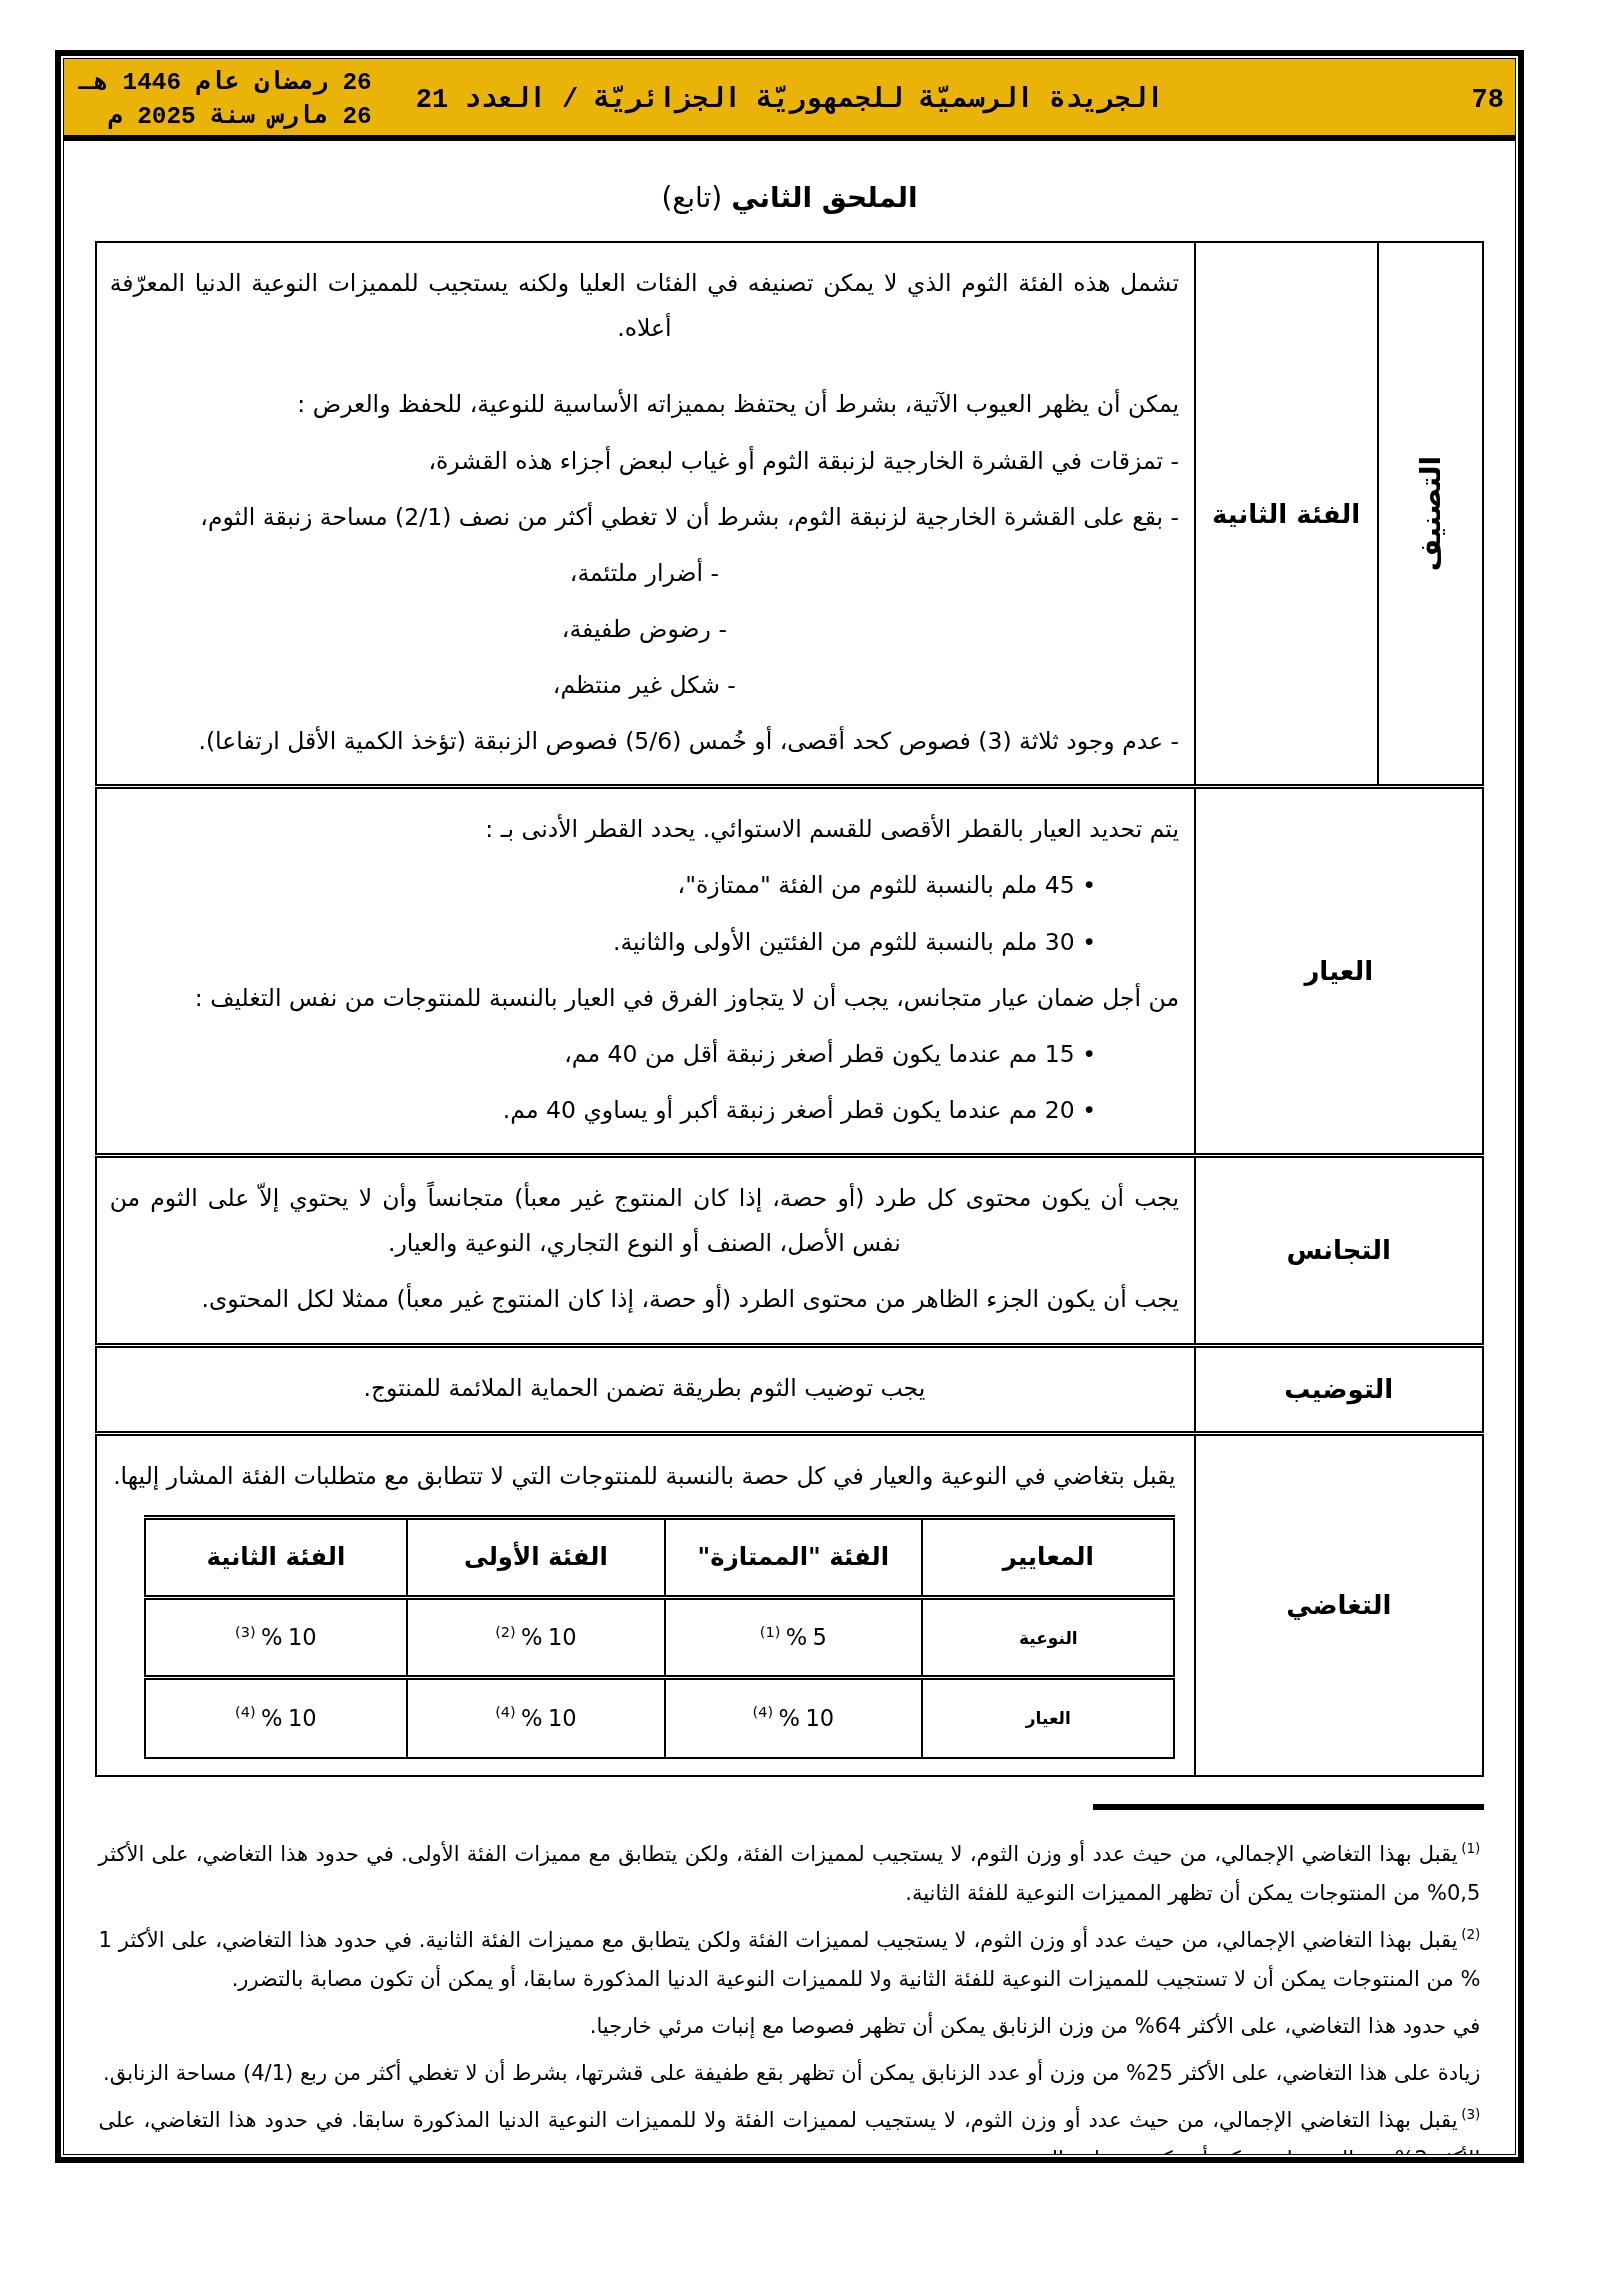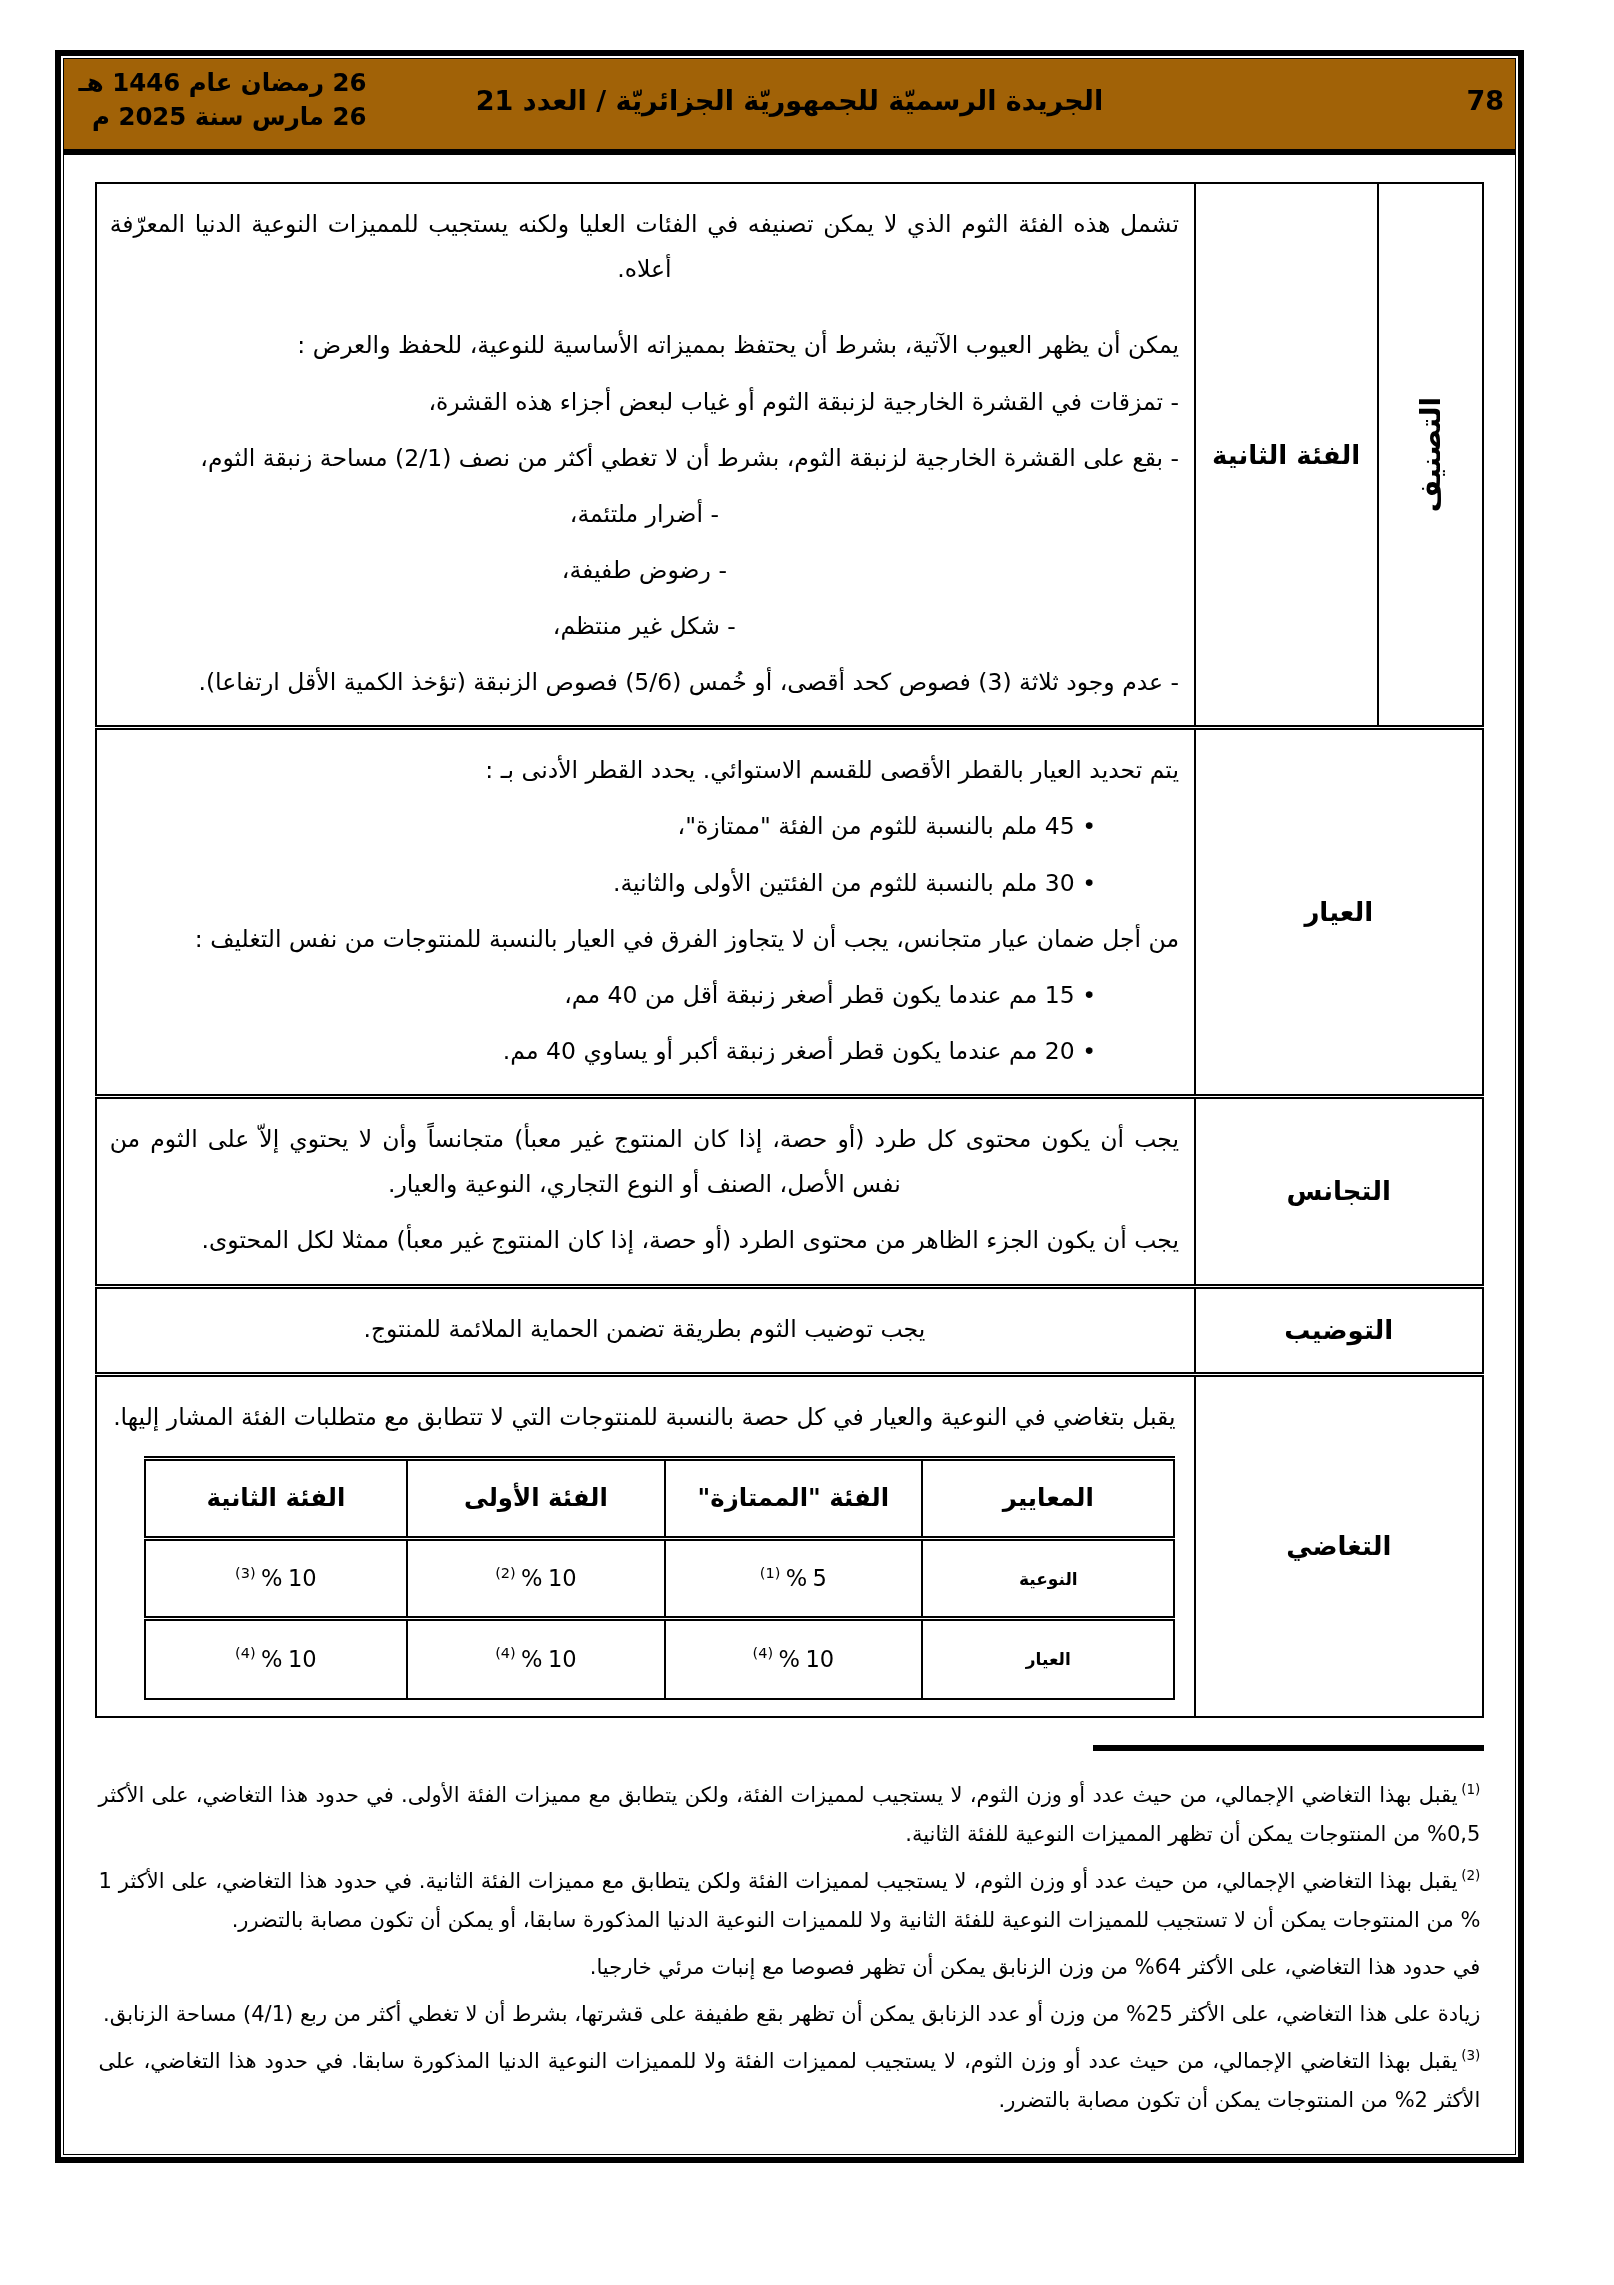--- a/index.html
+++ b/index.html
@@ -8,22 +8,22 @@
     width:1615px; height:2285px; position:relative;
     font-family:"DejaVu Sans", sans-serif; color:#000;
   }
   .frame {
     position:absolute; left:63px; top:58px; width:1453px; height:2097px;
     border:1.8px solid #000; outline:6.3px solid #000; outline-offset:2.7px;
     background:#fff; overflow:hidden;
   }
   
   .gz-header {
-    height:96px; background:#a16207; border-bottom:6.3px solid #000;
-    position:relative; direction:rtl;
+    height:82px; background:#eab308; border-bottom:6.3px solid #000;
+    position:relative; direction:rtl;font-family:Liberation Mono, monospace;
   }
   .hdr-page {
     position:absolute; right:11px; top:0; height:83px; line-height:83px;
     font-weight:bold; font-size:27px;
   }
   .hdr-title {
     position:absolute; left:0; right:0; top:0; height:83px; line-height:83px;
     text-align:center; font-weight:bold; font-size:27px;
   }
   .hdr-dates {
@@ -84,20 +84,21 @@
     <div class="hdr-dates">
       <div>26 رمضان عام 1446 هـ</div>
       <div>26 مارس سنة 2025 م</div>
     </div>
     <div class="hdr-title">الجريدة الرسميّة للجمهوريّة الجزائريّة / العدد 21</div>
     <div class="hdr-page">78</div>
   </header>
 
   <main class="content">
 
+    <h2 class="annex-title"><span class="b">الملحق الثاني</span><span> (تابع)</span></h2>
 
     <table class="main-table">
       <colgroup>
           <col style="width:7.6%">
           <col style="width:13.2%">
           <col style="width:79.2%">
         </colgroup>
 
       <tbody>
           <tr>

